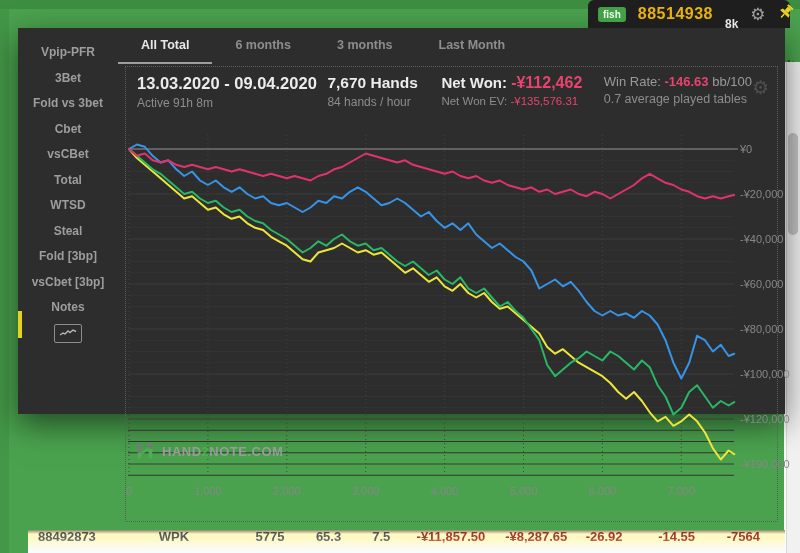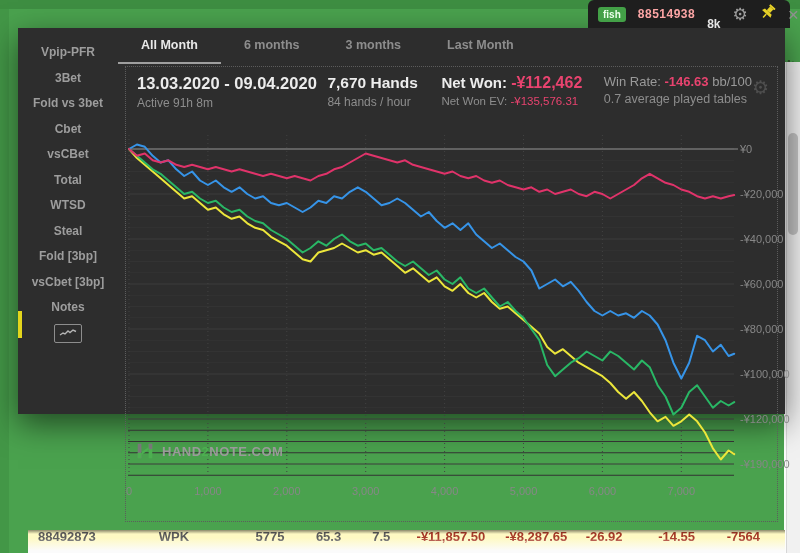--- a/index.html
+++ b/index.html
@@ -22,21 +22,21 @@
   .bottom-fade { position:absolute; left:0; top:8px; width:100%; height:15px;
      background:linear-gradient(to bottom, rgba(251,251,251,0), rgba(251,251,251,1) 85%); }
   .bottom-shadow { position:absolute; left:0; top:0; width:100%; height:4px;
      background:linear-gradient(to bottom, rgba(0,0,0,.45), rgba(0,0,0,0)); }
 
   
   .topbar { position:absolute; left:588px; top:0; width:202px; height:28px; background:#1e1e1e;
     border-radius:6px 6px 0 0; display:flex; align-items:center; padding:0 10px; gap:12px; z-index:7; }
   .fish-badge { background:#43a047; color:#eaffea; font-size:10px; font-weight:bold;
     padding:2px 5px; border-radius:3px; }
-  .acct { color:#fca5a5; font-size:12px; font-weight:bold; letter-spacing:.5px; }
+  .acct { color:#eab308; font-size:16px; font-weight:bold; letter-spacing:.5px; }
   .stake { color:#e6e6e6; font-size:12px; font-weight:bold;margin-top:20px; }
   .topbar .icons { margin-left:auto; display:flex; align-items:center; gap:12px; }
   .gear-glyph { color:#9e9e9e; font-size:17px; line-height:1; cursor:default; }
   .close-glyph { color:#8f8f8f; font-size:19px; line-height:1; }
 
   
   .popup { position:absolute; left:18px; top:28px; width:767px; height:386px; background:#2d2d2d;
     box-shadow:0 10px 30px rgba(0,0,0,.55); z-index:5; }
   .yellow-indicator { position:absolute; left:0; top:283px; width:4px; height:27px; background:#e3d51c; }
 
@@ -150,21 +150,21 @@
       <div class="notes-chart-btn">
         <span>
           <svg width="20" height="11" viewBox="0 0 20 11">
             <polyline points="2,8 5,6 7,7 10,4 12,5.5 15,3 18,4.5" fill="none" stroke="#b5b5b5" stroke-width="1.4"></polyline>
           </svg>
         </span>
       </div>
     </div>
 
     <div class="tabs" id="tabs">
-        <div class="tab active">All Month</div>
+        <div class="tab active">All Total</div>
         <div class="tab">6 months</div>
         <div class="tab">3 months</div>
         <div class="tab">Last Month</div>
       </div>
 
     <div class="dotted-box">
       <div class="header-row">
         <div class="h-col col-date">
           <span class="h-main">13.03.2020 - 09.04.2020</span>
           <span class="h-sub">Active 91h 8m</span>

